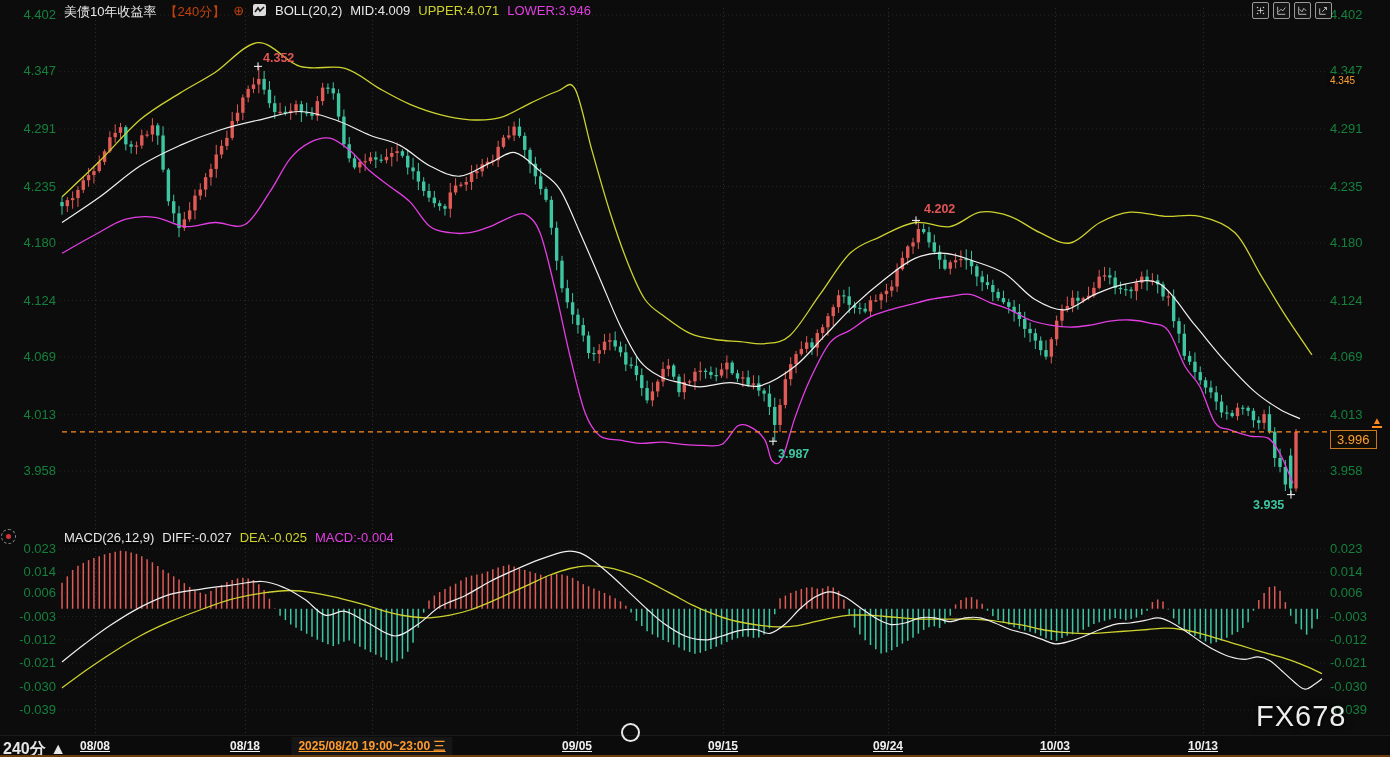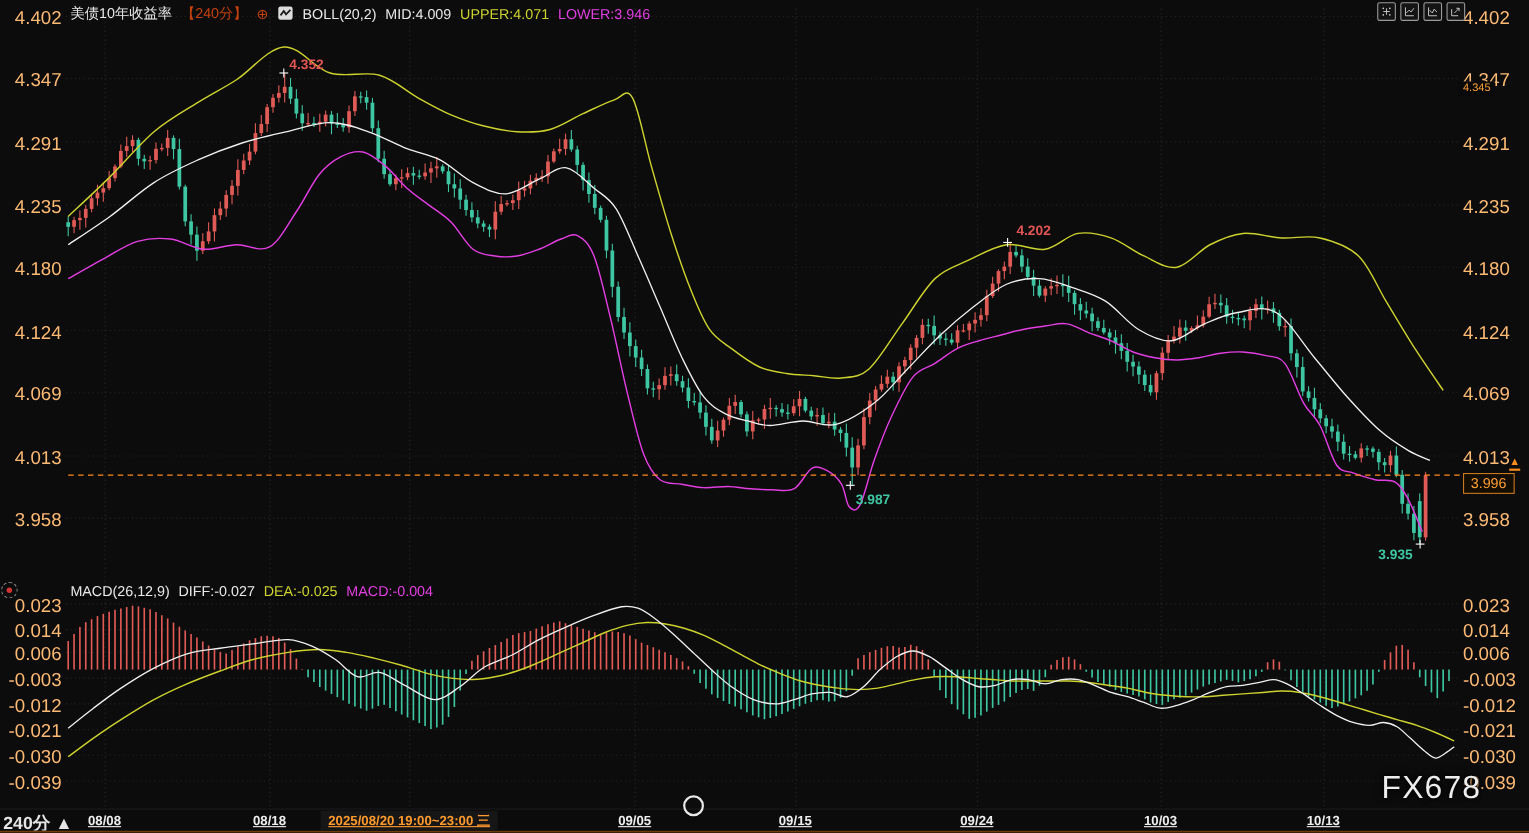--- a/index.html
+++ b/index.html
@@ -1,27 +1,27 @@
 <!DOCTYPE html>
 <html><head>
 <meta charset="utf-8">
 <style>
   html,body{margin:0;padding:0;background:#000;}
   .stage{position:relative;width:1390px;height:757px;background:#0c0c0c;overflow:hidden;
          font-family:"Liberation Sans",sans-serif;box-sizing:border-box;border-bottom:2px solid #6b3c0c;}
   svg#cv{position:absolute;left:0;top:0;z-index:1;font-family:"Liberation Sans",sans-serif;}
-  .hdr{position:absolute;left:64px;top:3px;z-index:12;display:flex;align-items:center;gap:8px;
+  .hdr{position:absolute;left:64px;top:3px;z-index:12;display:flex;gap:8px;
        font-size:13px;white-space:nowrap;}
   .macdhdr{top:530px;left:64px;text-decoration:underline;}
   .w{color:#e8e8e8}.o{color:#c2410c}.y{color:#cdd22f}.m{color:#e23ee2}
   .mini-icon{display:inline-flex;width:15px;height:14px;}
   .tools{position:absolute;left:1252px;top:2px;z-index:12;display:flex;gap:4px;}
   .tool{width:15px;height:15px;border:1px solid #9a9a9a;border-radius:2px;display:flex;
         align-items:center;justify-content:center;background:#141414;cursor:pointer;}
-  .ptick,.rtick{position:absolute;z-index:10;font-size:17px;color:#fdba74;}
+  .ptick,.rtick{position:absolute;z-index:10;font-size:13px;color:#15803d;}
   .ptick{left:0;width:56px;text-align:right;}
   .rtick{left:1330px;text-align:left;}
   .badge-high{position:absolute;left:1326px;top:74px;z-index:11;background:#0a0a0a;color:#ffa033;
               font-size:10px;padding:1px 4px;}
   .badge-cur{position:absolute;left:1330px;top:430px;z-index:11;background:#140d02;color:#ffa033;
              font-size:13px;padding:1px 6px;border:1px solid #c9781f;}
   .cur-arrow{position:absolute;left:1372px;top:416px;z-index:12;color:#ff8a1e;font-size:10px;
              border-bottom:2px solid #ff8a1e;line-height:10px;}
   .dot-icon{position:absolute;left:1px;top:529px;z-index:12;width:13px;height:13px;border:1px dashed #8a8a8a;
             border-radius:50%;display:flex;align-items:center;justify-content:center;}

